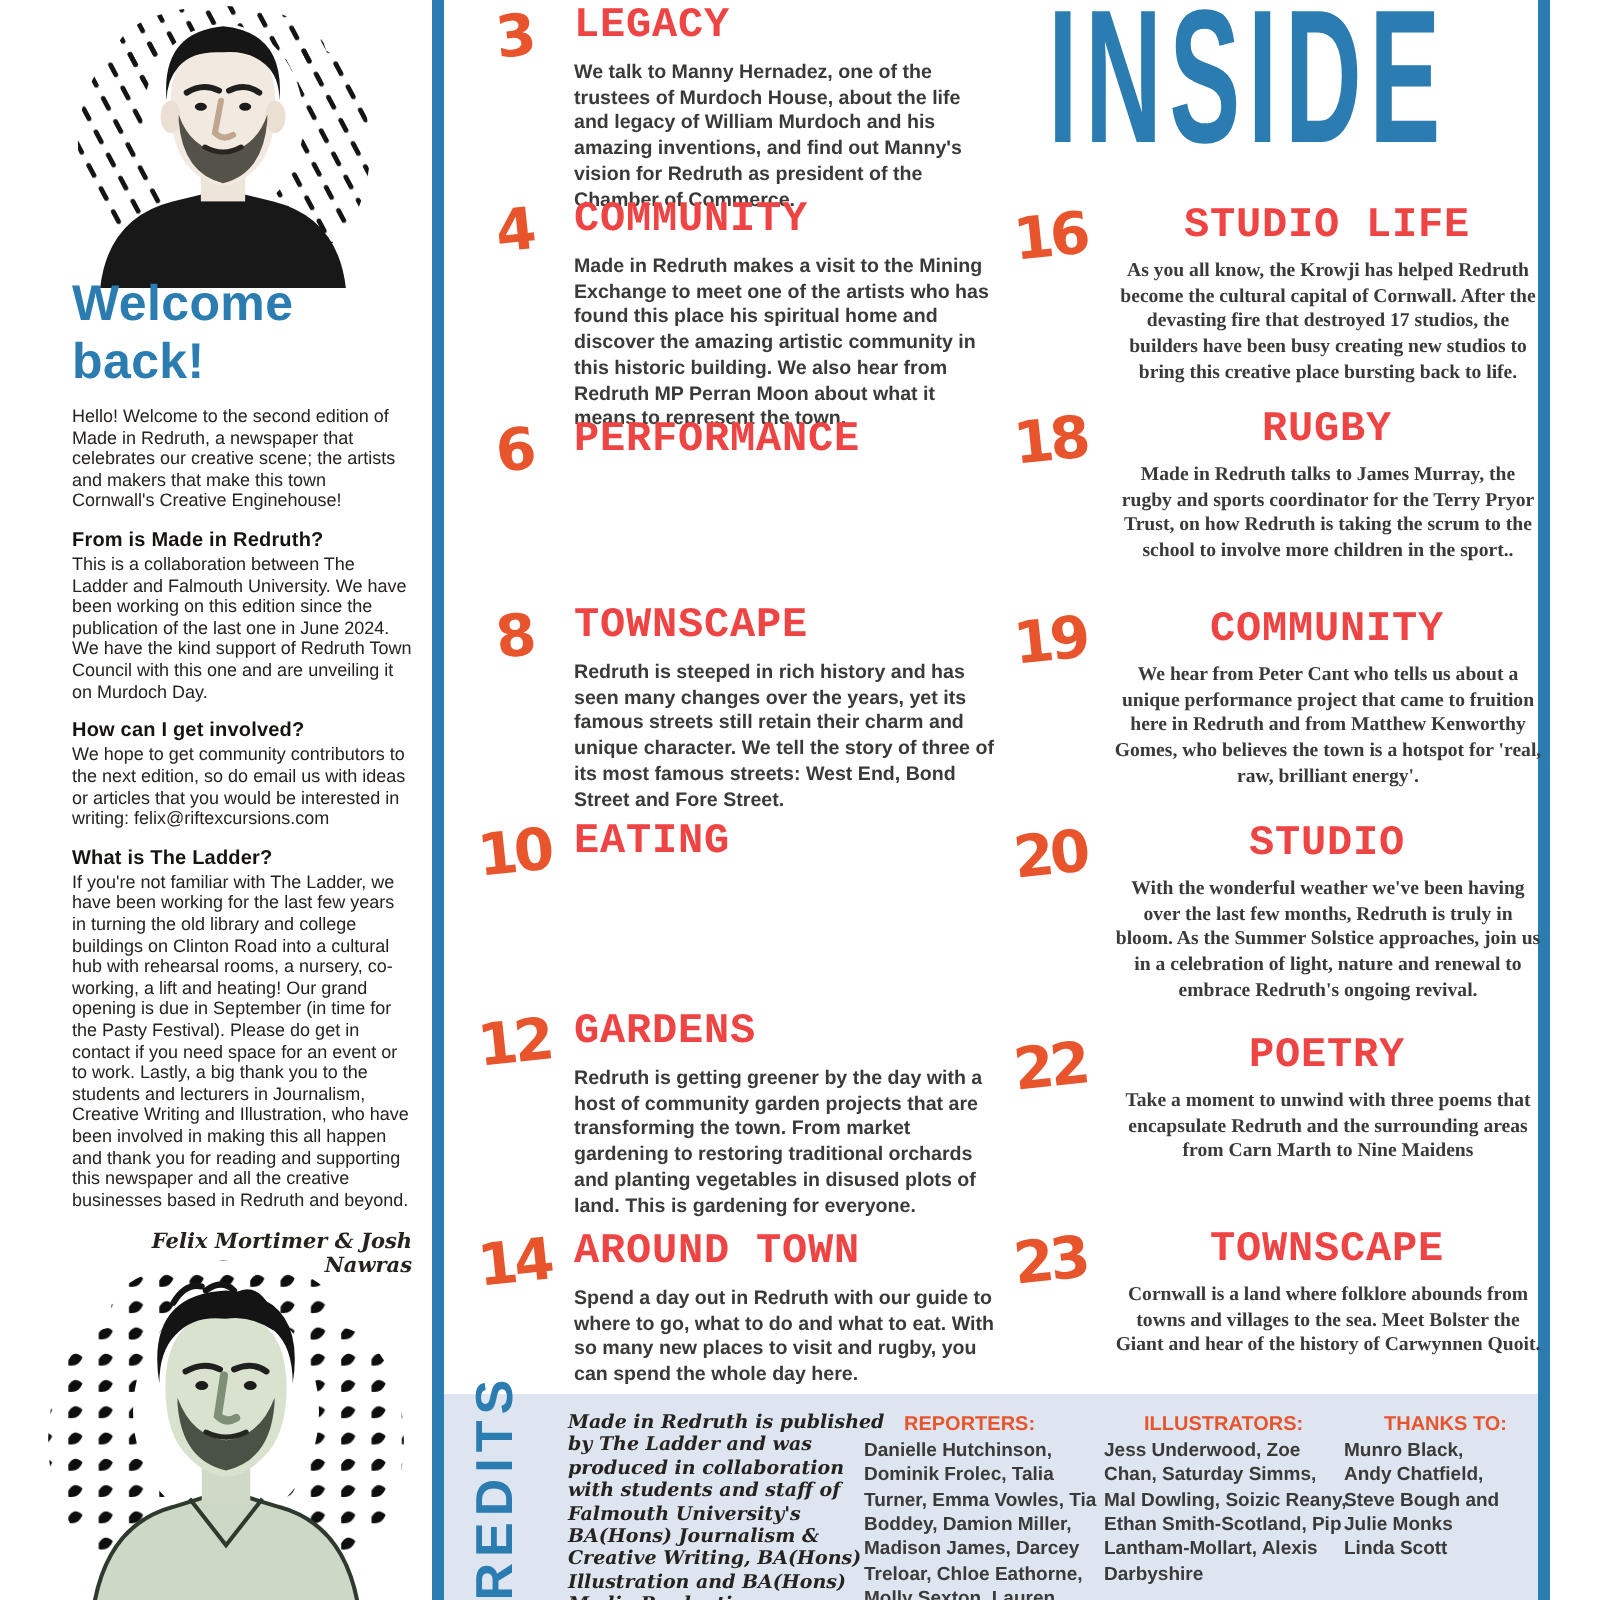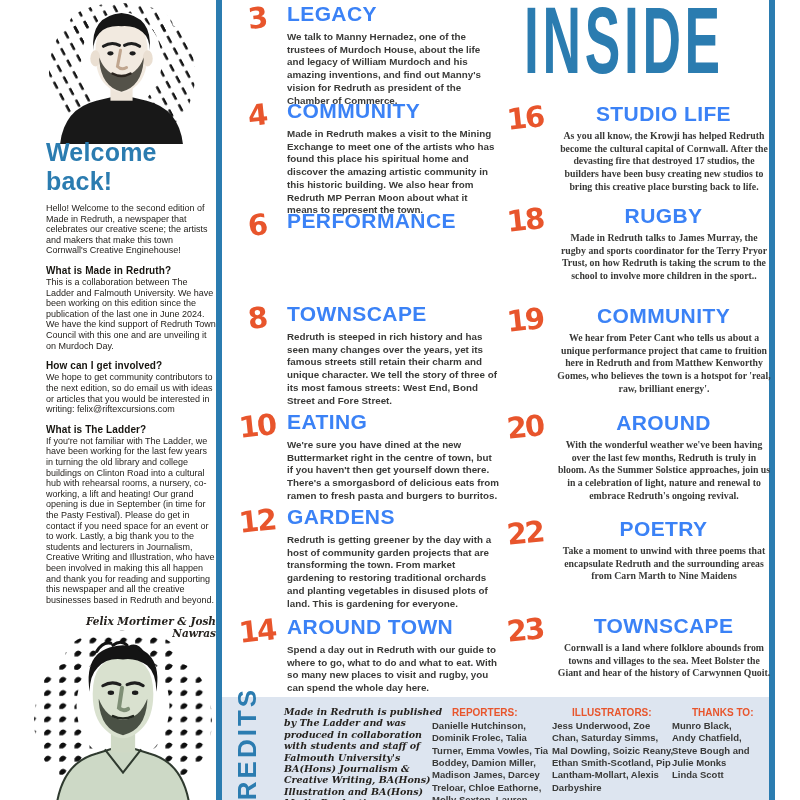--- a/index.html
+++ b/index.html
@@ -5,35 +5,35 @@
   html,body{margin:0;padding:0;overflow:hidden;}
   body{width:800px;height:800px;background:#ffffff;font-family:"Liberation Sans",sans-serif;position:relative;}
   .page{position:absolute;inset:0;width:800px;height:800px;overflow:hidden;}
 
   
   .vline{position:absolute;top:0;bottom:0;width:6px;background:#2b7cb0;}
   .vline-1{left:216px;}
   .vline-2{left:769px;}
 
   
-  .left-col{position:absolute;left:14px;top:0;width:216px;height:608px;}
+  .left-col{position:absolute;left:4px;top:0;width:216px;height:608px;}
   .portrait-1{position:absolute;left:23px;top:0;width:168px;height:144px;}
   .portrait-2{position:absolute;left:12px;top:614px;width:192px;height:200px;}
   .left-text{position:absolute;left:32px;top:138px;width:170px;}
   .welcome{margin:0 0 7px 0;font-size:25px;font-weight:bold;color:#2b7cb0;letter-spacing:0.2px;}
   .left-text p{margin:0 0 9px 0;font-family:Liberation Sans, sans-serif;font-size:9px;line-height:1.18;color:#26231f;}
   .left-text h2{margin:0 0 1px 0;font-size:10px;font-weight:bold;color:#16140f;letter-spacing:0.1px;}
   .signature{margin-top:4px;text-align:right;font-family:"DejaVu Serif",serif;font-style:italic;font-weight:bold;font-size:10.5px;color:#26231f;}
 
   
   .col-mid{position:absolute;left:232px;top:0;width:258px;height:690px;}
   .col-right{position:absolute;left:500px;top:0;width:270px;height:690px;}
   .toc-entry{position:absolute;left:0;right:0;}
   .toc-num{position:absolute;left:0;top:-2px;width:50px;text-align:center;font-family:"DejaVu Sans",sans-serif;font-weight:bold;font-size:29px;color:#e8552c;transform:rotate(-6deg);letter-spacing:-2px;}
-  .toc-title{margin-left:55px;font-size:21px;line-height:1;font-weight:bold;color:#3b82f6;letter-spacing:0.4px;}
+  .toc-title{margin-left:55px;font-size:21px;line-height:1;font-weight:bold;color:#ef4444;letter-spacing:0.4px;font-family:Liberation Mono, monospace;}
   .toc-body{margin-left:55px;margin-top:7px;width:212px;font-size:9.8px;line-height:1.3;font-weight:bold;color:#3a3a38;}
   .col-right .toc-title,.col-right .toc-body{margin-left:57px;text-align:center;}
   .col-right .toc-body{margin-top:6px;width:214px;font-family:Liberation Serif, serif;}
 
   .inside-title{position:absolute;left:524px;top:-8px;font-size:72px;line-height:1;font-weight:bold;color:#2b7cb0;letter-spacing:5px;transform:scale(0.74,1.32);transform-origin:0 0;}
 
   
   .credits{position:absolute;left:222px;top:697px;width:547px;height:103px;background:#dde5f0;}
   .credits-label{position:absolute;left:10px;top:125px;width:150px;transform:rotate(-90deg);transform-origin:0 0;font-size:26px;font-weight:bold;color:#2b7cb0;letter-spacing:3px;}
   .credits-note{position:absolute;left:62px;top:9px;width:162px;font-family:"DejaVu Serif",serif;font-style:italic;font-weight:bold;font-size:9.5px;line-height:1.2;color:#26231f;}
@@ -73,21 +73,21 @@
       <ellipse cx="94" cy="53" rx="3" ry="2" fill="#1c1c1c"></ellipse>
       <path d="M82,50 L79,66 Q83,70 88,67" stroke="#c0a68f" stroke-width="3" fill="none" stroke-linecap="round"></path>
       <path d="M61,60 Q63,86 83,91 Q103,86 105,60 L105,57 Q99,74 83,76 Q67,74 61,57 Z" fill="#47443c" opacity="0.92"></path>
       <path d="M74,73 q9,5 18,0" stroke="#2b251f" stroke-width="2.5" fill="none" stroke-linecap="round"></path>
     </svg>
 
     <div class="left-text">
       <h1 class="welcome">Welcome back!</h1>
       <p>Hello! Welcome to the second edition of Made in Redruth, a newspaper that celebrates our creative scene; the artists and makers that make this town Cornwall's Creative Enginehouse!</p>
 
-      <h2>What is Made in Redruth?</h2>
+      <h2>From is Made in Redruth?</h2>
       <p>This is a collaboration between The Ladder and Falmouth University. We have been working on this edition since the publication of the last one in June 2024. We have the kind support of Redruth Town Council with this one and are unveiling it on Murdoch Day.</p>
 
       <h2>How can I get involved?</h2>
       <p>We hope to get community contributors to the next edition, so do email us with ideas or articles that you would be interested in writing: felix@riftexcursions.com</p>
 
       <h2>What is The Ladder?</h2>
       <p>If you're not familiar with The Ladder, we have been working for the last few years in turning the old library and college buildings on Clinton Road into a cultural hub with rehearsal rooms, a nursery, co-working, a lift and heating! Our grand opening is due in September (in time for the Pasty Festival). Please do get in contact if you need space for an event or to work. Lastly, a big thank you to the students and lecturers in Journalism, Creative Writing and Illustration, who have been involved in making this all happen and thank you for reading and supporting this newspaper and all the creative businesses based in Redruth and beyond.</p>
 
       <div class="signature">Felix Mortimer &amp; Josh Nawras</div>
     </div>
@@ -142,21 +142,20 @@
 
     <div class="toc-entry" style="top:303px">
       <div class="toc-num">8</div>
       <div class="toc-title">TOWNSCAPE</div>
       <div class="toc-body">Redruth is steeped in rich history and has seen many changes over the years, yet its famous streets still retain their charm and unique character. We tell the story of three of its most famous streets: West End, Bond Street and Fore Street.</div>
     </div>
 
     <div class="toc-entry" style="top:411px">
       <div class="toc-num">10</div>
       <div class="toc-title">EATING</div>
-      <div class="toc-body">We're sure you have dined at the new Buttermarket right in the centre of town, but if you haven't then get yourself down there. There's a smorgasbord of delicious eats from ramen to fresh pasta and burgers to burritos.</div>
     </div>
 
     <div class="toc-entry" style="top:506px">
       <div class="toc-num">12</div>
       <div class="toc-title">GARDENS</div>
       <div class="toc-body">Redruth is getting greener by the day with a host of community garden projects that are transforming the town. From market gardening to restoring traditional orchards and planting vegetables in disused plots of land. This is gardening for everyone.</div>
     </div>
 
     <div class="toc-entry" style="top:616px">
       <div class="toc-num">14</div>
@@ -182,21 +181,21 @@
     </div>
 
     <div class="toc-entry" style="top:305px">
       <div class="toc-num">19</div>
       <div class="toc-title">COMMUNITY</div>
       <div class="toc-body">We hear from Peter Cant who tells us about a unique performance project that came to fruition here in Redruth and from Matthew Kenworthy Gomes, who believes the town is a hotspot for 'real, raw, brilliant energy'.</div>
     </div>
 
     <div class="toc-entry" style="top:412px">
       <div class="toc-num">20</div>
-      <div class="toc-title">AROUND</div>
+      <div class="toc-title">STUDIO</div>
       <div class="toc-body">With the wonderful weather we've been having over the last few months, Redruth is truly in bloom. As the Summer Solstice approaches, join us in a celebration of light, nature and renewal to embrace Redruth's ongoing revival.</div>
     </div>
 
     <div class="toc-entry" style="top:518px">
       <div class="toc-num">22</div>
       <div class="toc-title">POETRY</div>
       <div class="toc-body">Take a moment to unwind with three poems that encapsulate Redruth and the surrounding areas from Carn Marth to Nine Maidens</div>
     </div>
 
     <div class="toc-entry" style="top:615px">

